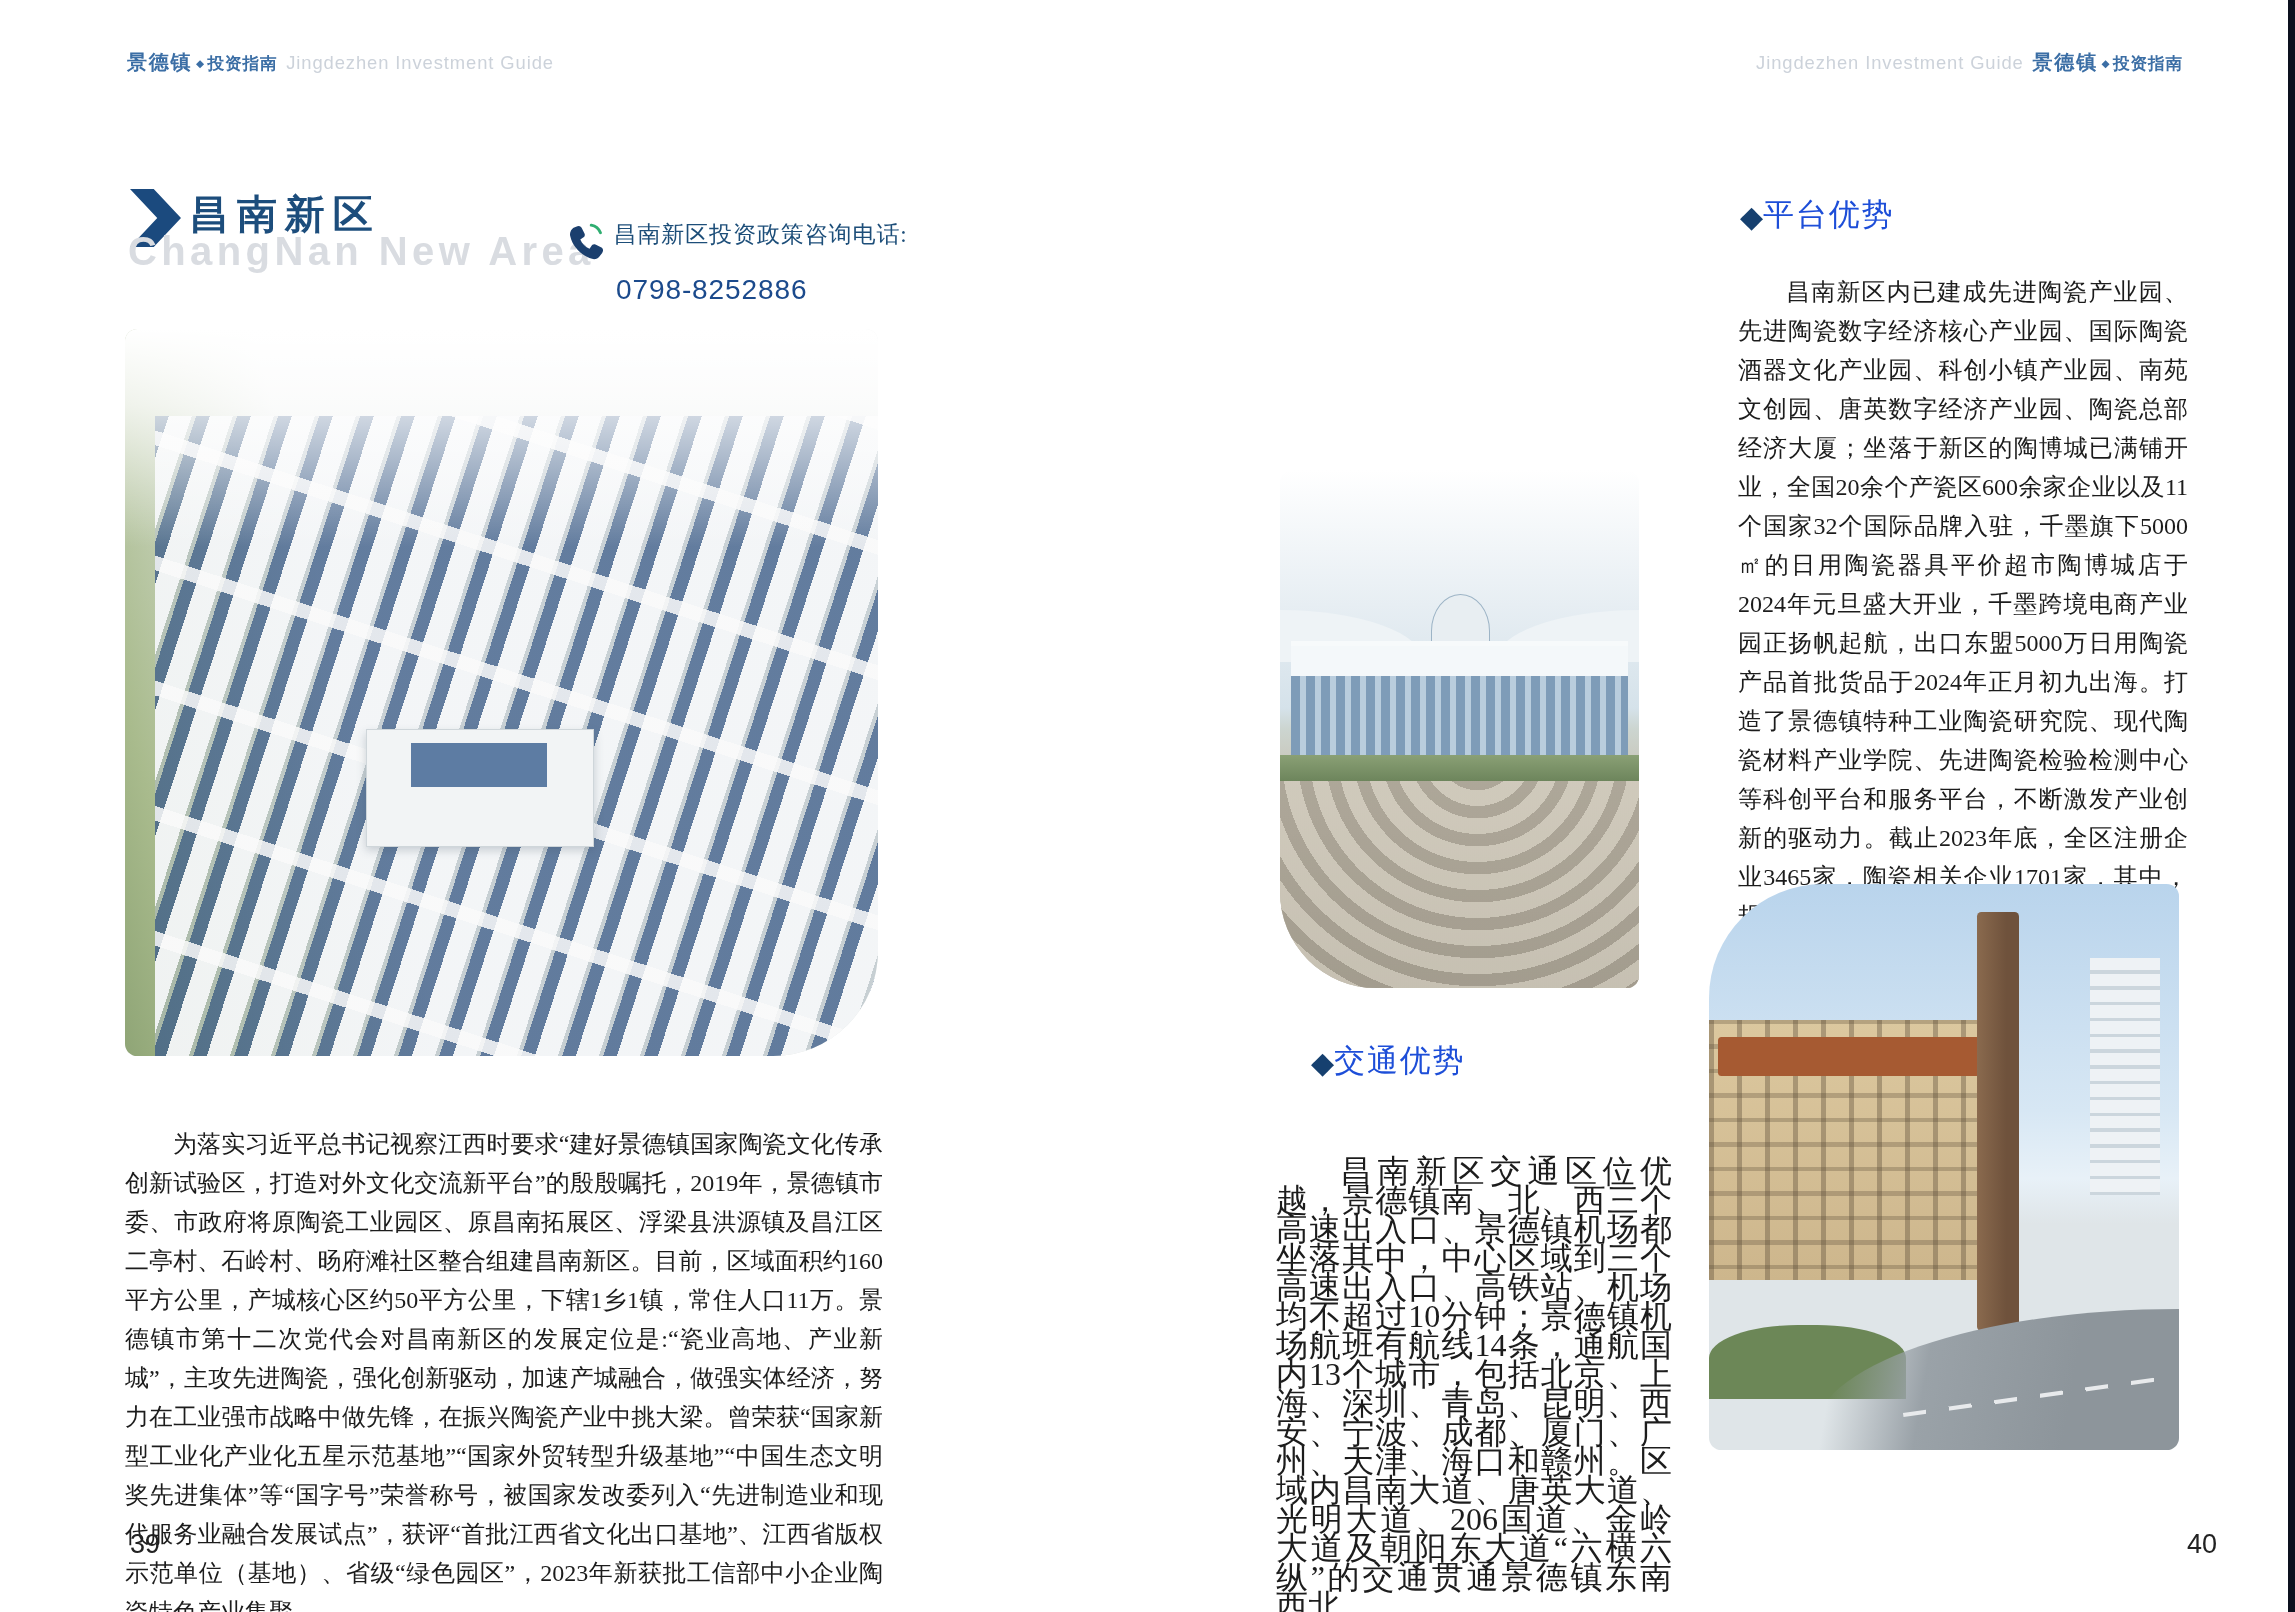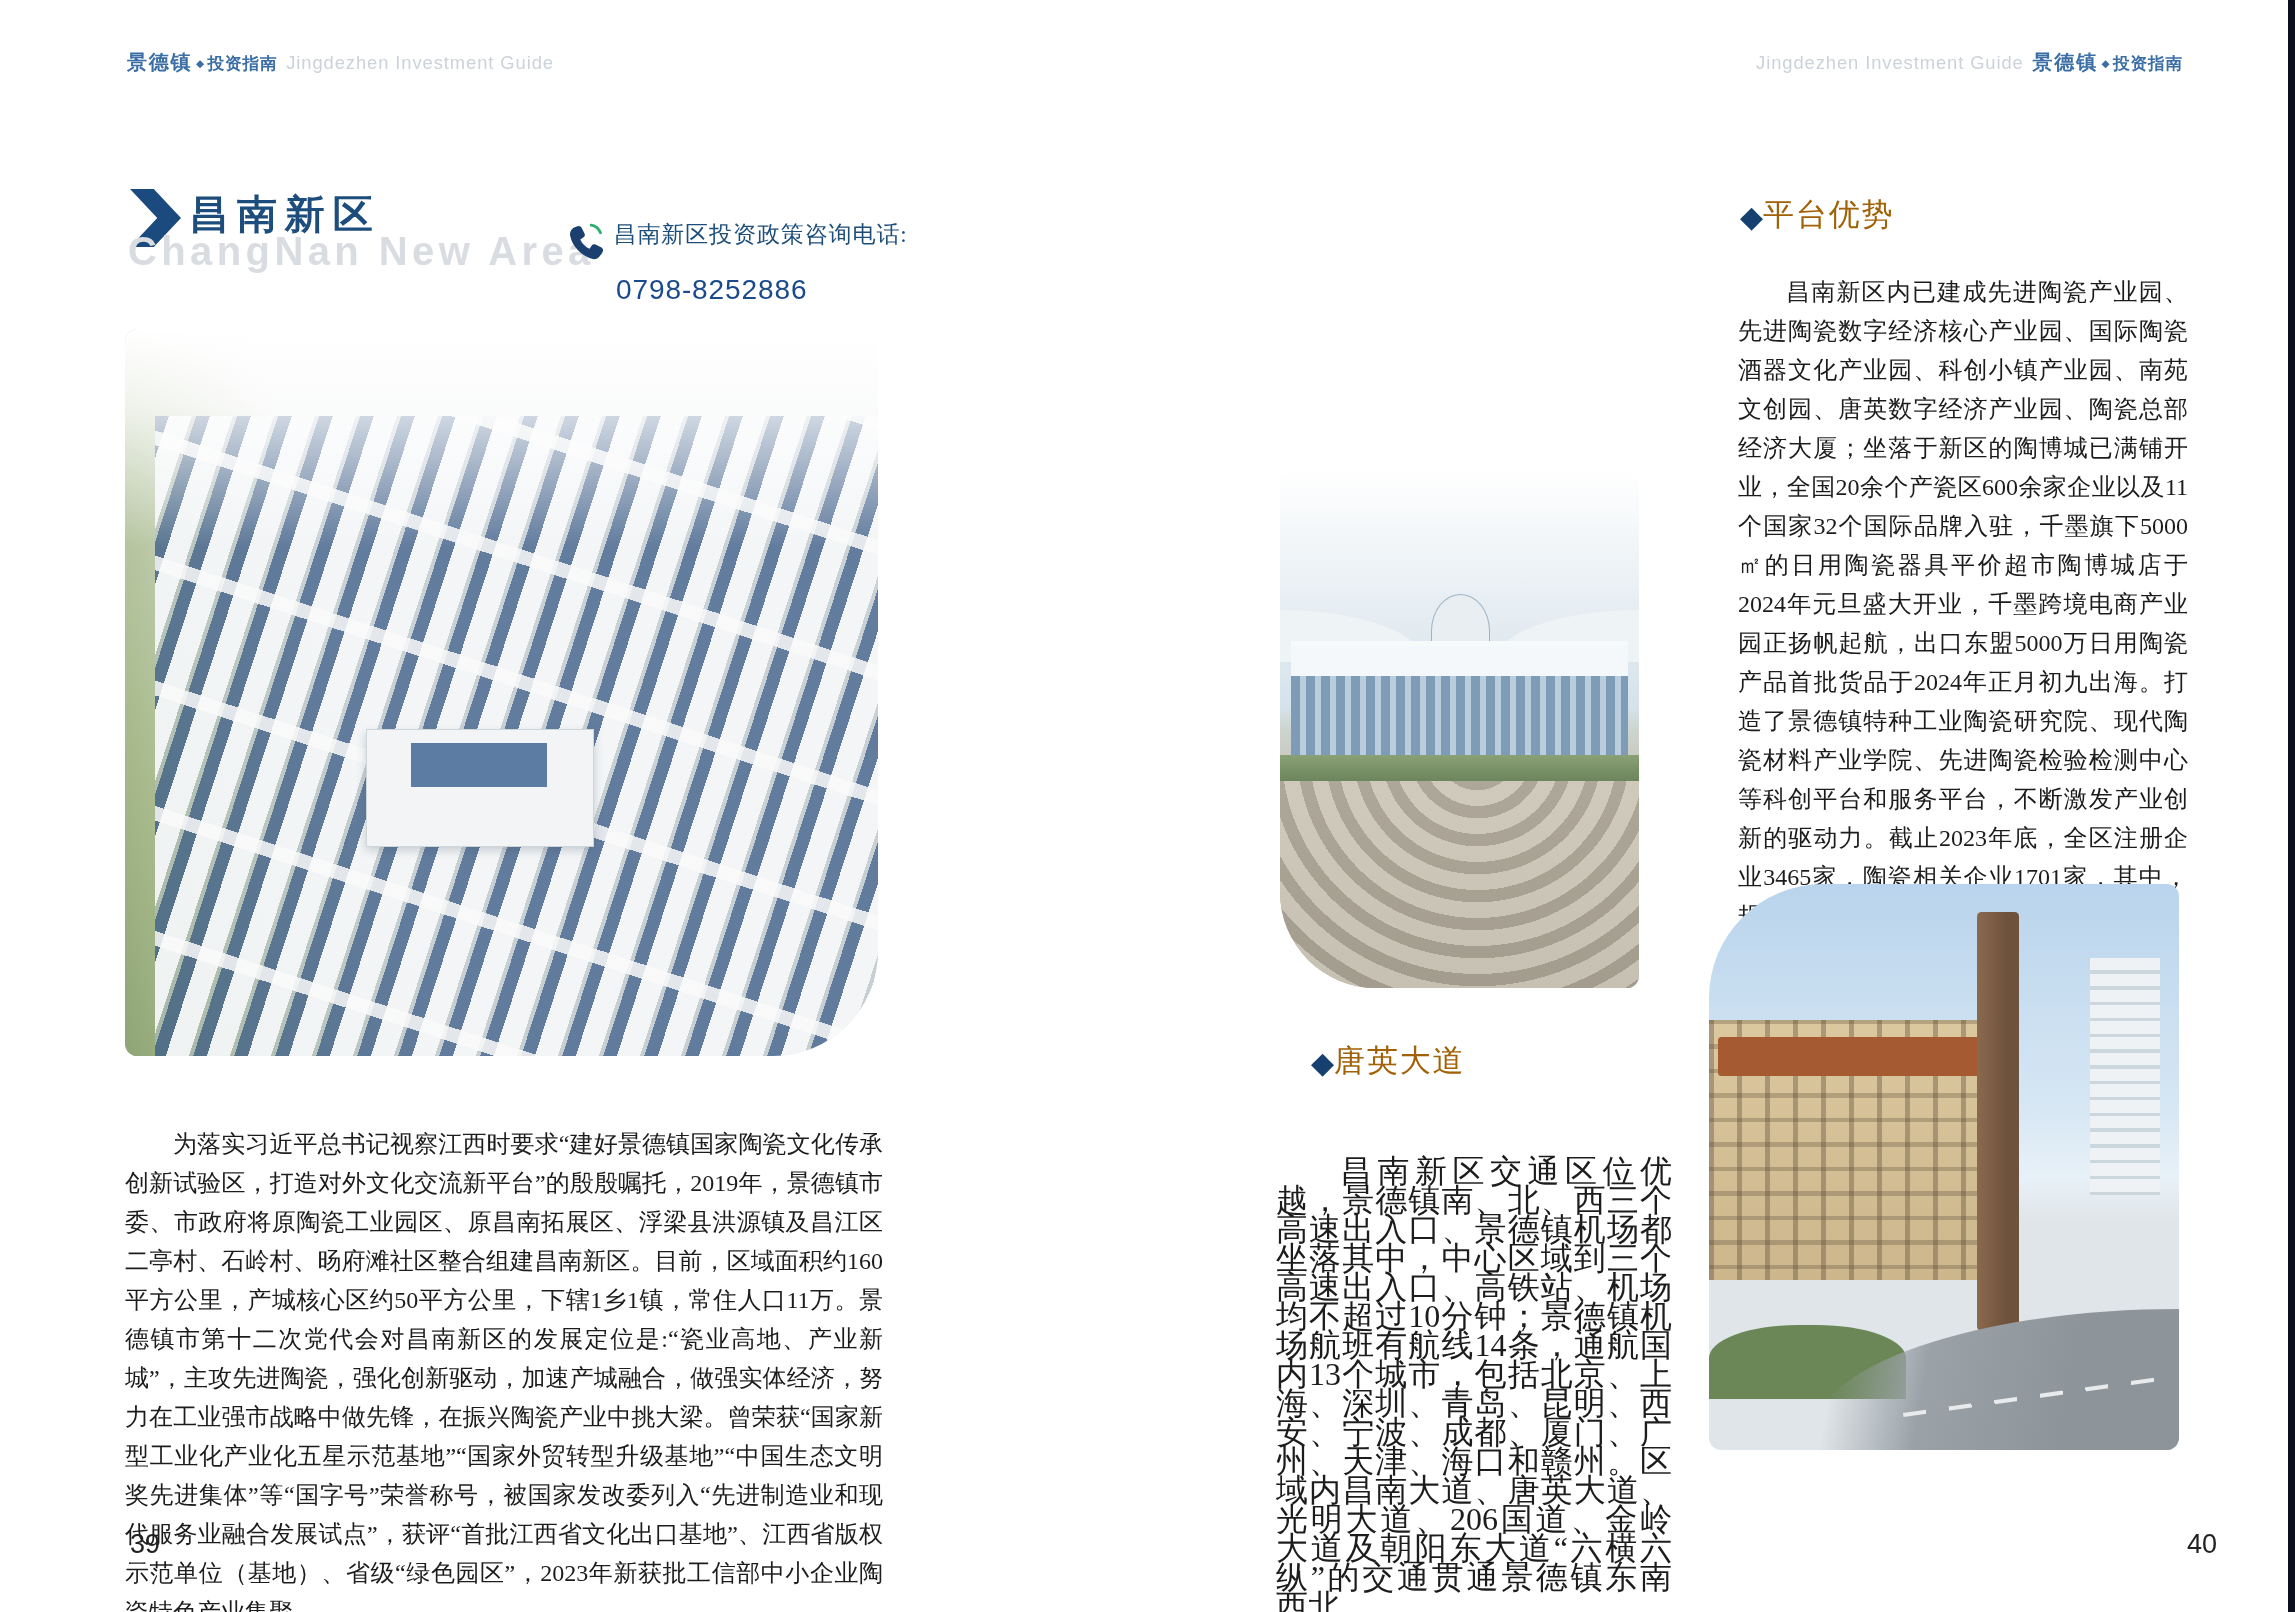--- a/index.html
+++ b/index.html
@@ -24,21 +24,21 @@
   .phone{position:absolute;left:566px;top:219px;}
   .phone-row{display:flex;align-items:flex-start;}
   .phone-icon{margin-right:10.5px;margin-top:1.8px;}
   .phone-label{font-size:23px;color:#1d4e79;letter-spacing:0.9px;}
   .phone-number{margin-left:50px;margin-top:7px;font-size:28px;color:#1b4a8c;
                 font-family:"Liberation Sans","DejaVu Sans",sans-serif;letter-spacing:0.9px;}
 
   
   .sec-head{position:absolute;white-space:nowrap;}
   .sec-head .diamond{font-size:30px;color:#16406f;vertical-align:-1.8px;font-family:"DejaVu Sans",sans-serif;}
-  .sec-head .sec-title{font-size:31px;color:#a16207;letter-spacing:1.8px;}
+  .sec-head .sec-title{font-size:31px;color:#1d4ed8;letter-spacing:1.8px;}
   .head-platform{left:1740px;top:194px;}
   .head-traffic{left:1311px;top:1040px;}
 
   
   .para{position:absolute;text-align:justify;text-indent:2em;color:#1c1c1c;}
   .para-intro{left:125px;top:1101px;width:758px;font-size:24px;line-height:39px;}
   .para-platform{left:1738px;top:249px;width:450px;font-size:24px;line-height:39px;}
   .para-traffic{left:1276px;top:1125px;width:396px;font-size:32px;line-height:29px;}
 
   
@@ -159,21 +159,21 @@
     <div class="layer air-hedge"></div>
     <div class="layer air-plaza"></div>
   </div>
 
   <div class="sec-head head-platform">
     <span class="diamond">◆</span><span class="sec-title">平台优势</span>
   </div>
   <p class="para para-platform">昌南新区内已建成先进陶瓷产业园、先进陶瓷数字经济核心产业园、国际陶瓷酒器文化产业园、科创小镇产业园、南苑文创园、唐英数字经济产业园、陶瓷总部经济大厦；坐落于新区的陶博城已满铺开业，全国20余个产瓷区600余家企业以及11个国家32个国际品牌入驻，千墨旗下5000㎡的日用陶瓷器具平价超市陶博城店于2024年元旦盛大开业，千墨跨境电商产业园正扬帆起航，出口东盟5000万日用陶瓷产品首批货品于2024年正月初九出海。打造了景德镇特种工业陶瓷研究院、现代陶瓷材料产业学院、先进陶瓷检验检测中心等科创平台和服务平台，不断激发产业创新的驱动力。截止2023年底，全区注册企业3465家，陶瓷相关企业1701家，其中，规上陶瓷企业117家。园区基础设施完善、产业链条健全，能够高效承载企业落户，满足企业快速投产需求。</p>
 
   <div class="sec-head head-traffic">
-    <span class="diamond">◆</span><span class="sec-title">唐英大道</span>
+    <span class="diamond">◆</span><span class="sec-title">交通优势</span>
   </div>
   <p class="para para-traffic">昌南新区交通区位优越，景德镇南、北、西三个高速出入口、景德镇机场都坐落其中，中心区域到三个高速出入口、高铁站、机场均不超过10分钟；景德镇机场航班有航线14条，通航国内13个城市，包括北京、上海、深圳、青岛、昆明、西安、宁波、成都、厦门、广州、天津、海口和赣州。区域内昌南大道、唐英大道、光明大道、206国道、金岭大道及朝阳东大道“六横六纵”的交通贯通景德镇东南西北。</p>
 
   <div class="photo photo-building">
     <div class="layer bld-facade"></div>
     <div class="layer bld-banner"></div>
     <div class="layer bld-tower"></div>
     <div class="layer bld-pillar"></div>
     <div class="layer bld-green"></div>
     <div class="layer bld-road"></div>

